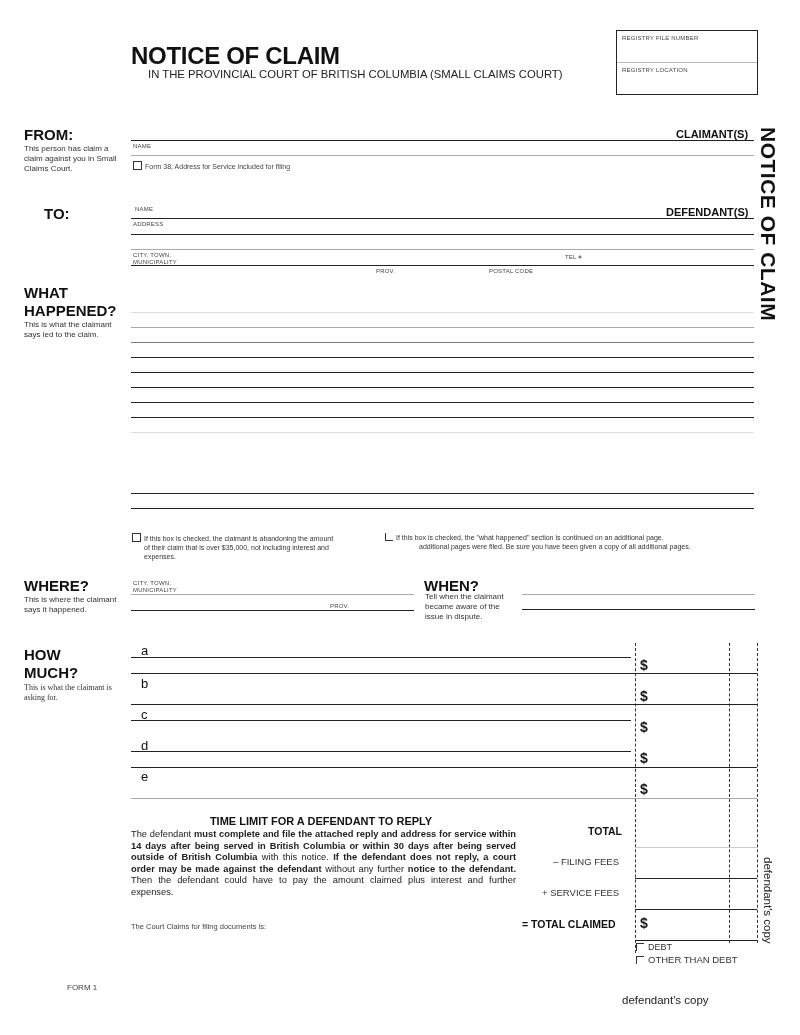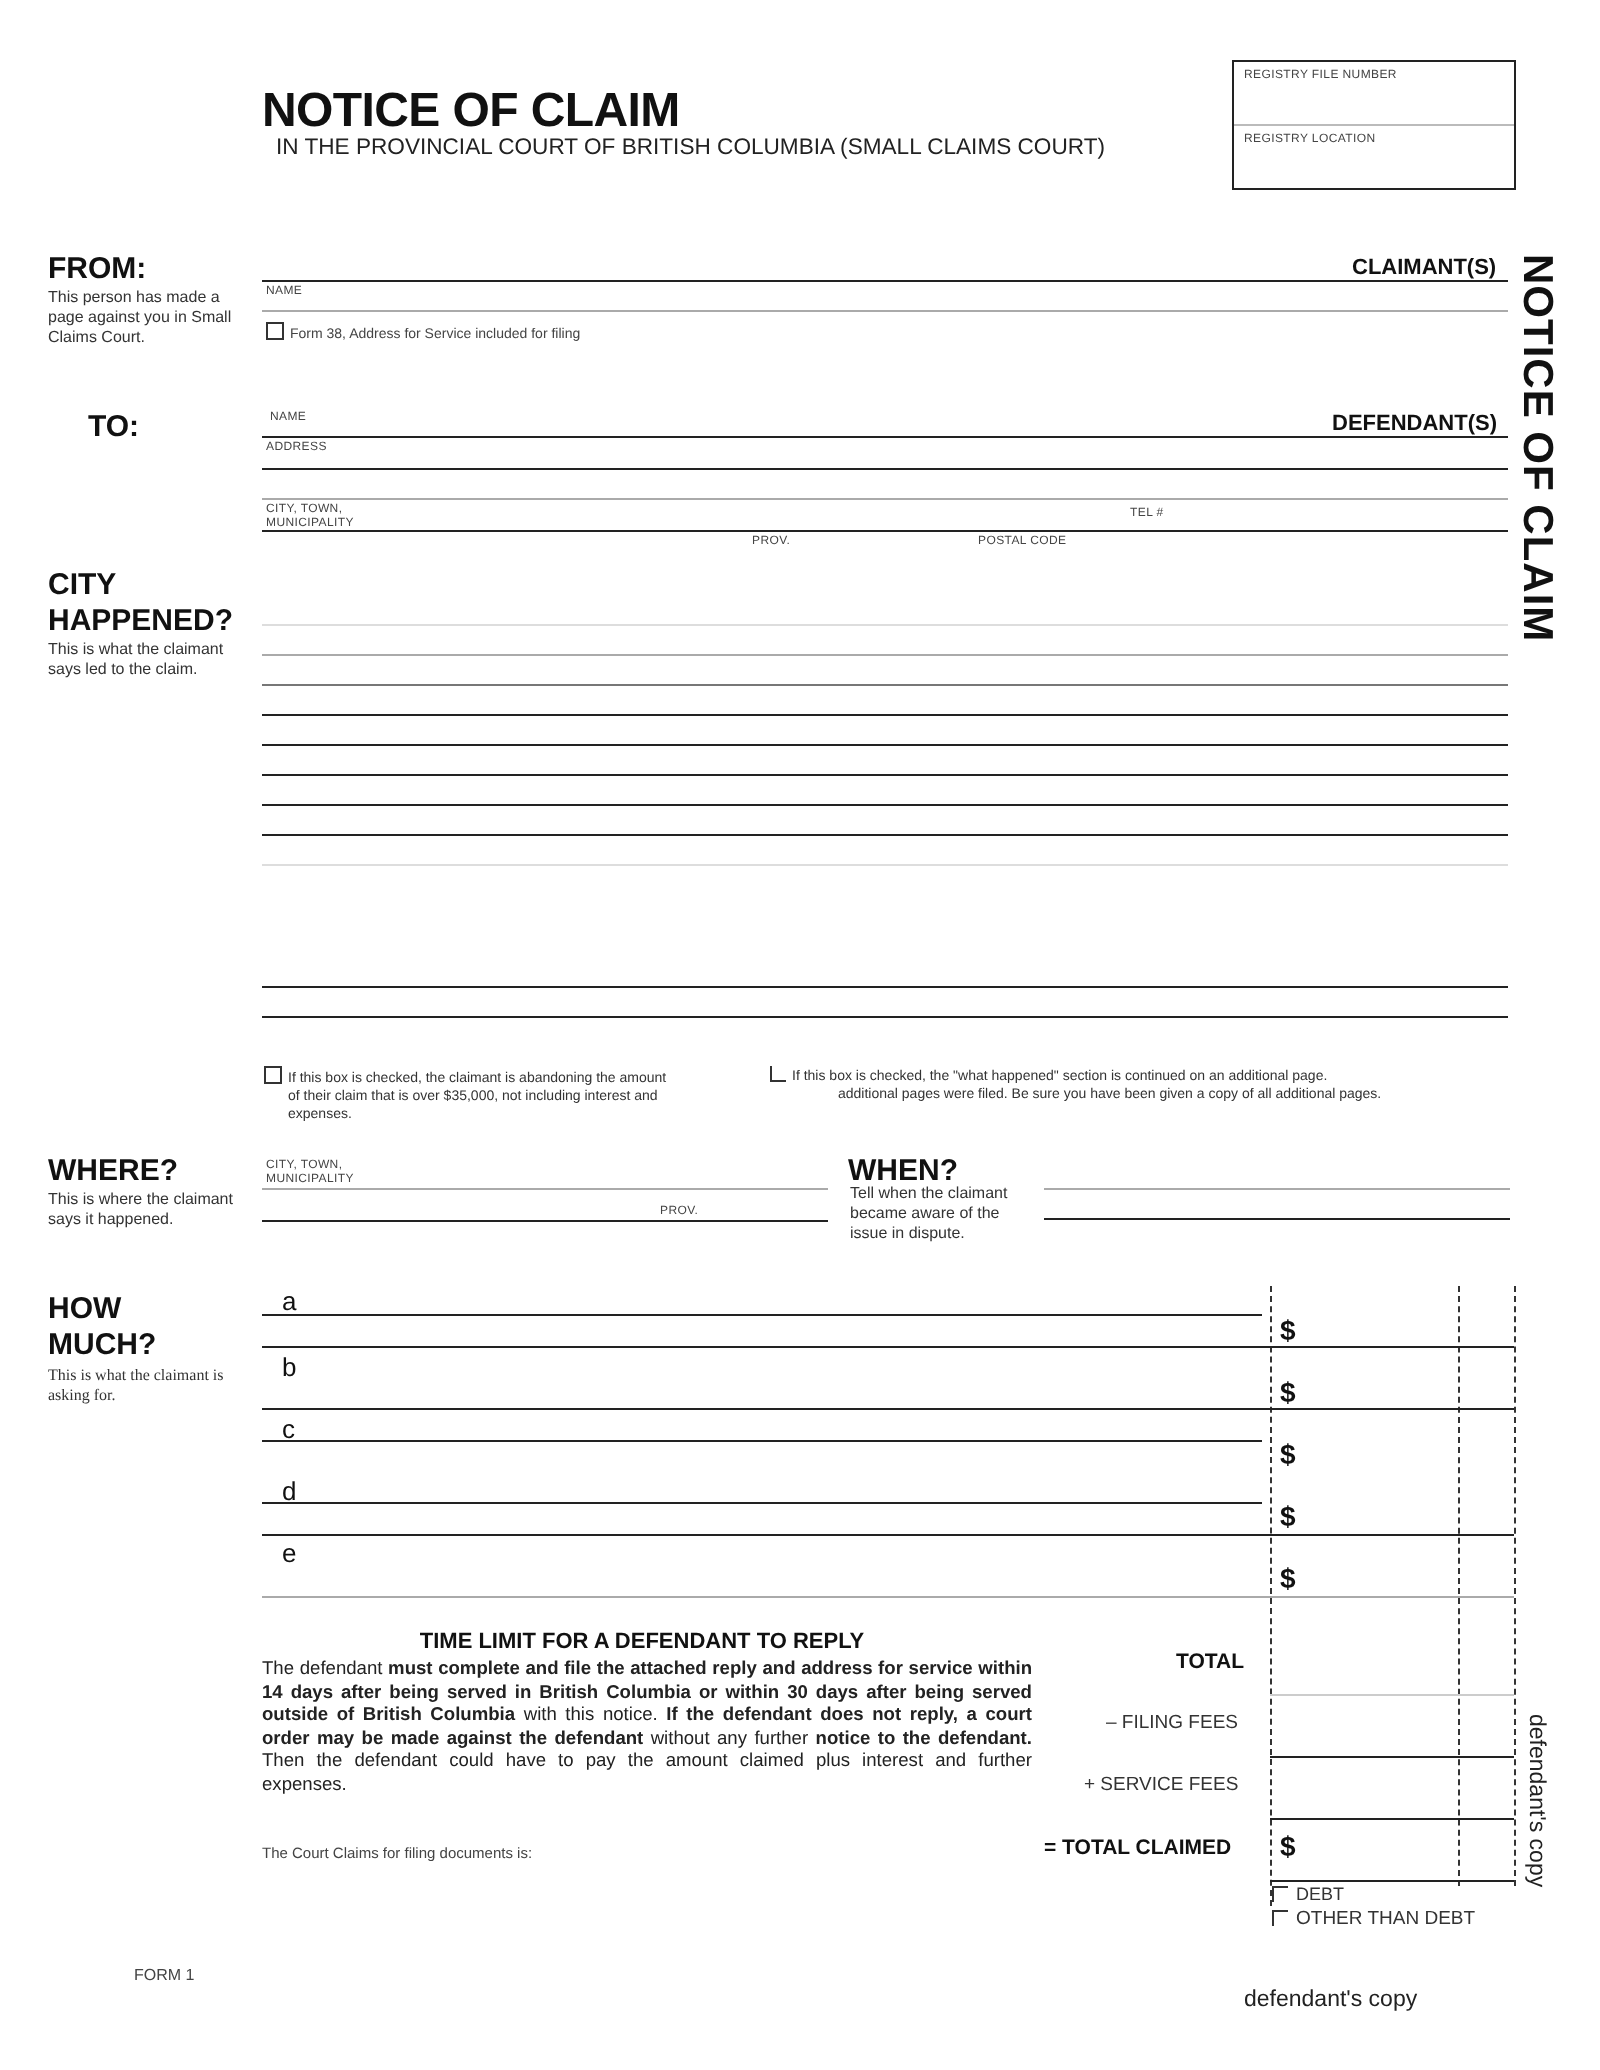--- a/index.html
+++ b/index.html
@@ -18,34 +18,34 @@
   .cb-open { display: inline-block; width: 7px; height: 7px; border-left: 1px solid #333; border-top: 1px solid #333; vertical-align: -1px; margin-right: 4px; }
   .input-area { position: absolute; background: transparent; border: none; outline: none; }
   .dollar { font-weight: bold; font-size: 14px; }
   .item-letter { font-size: 13px; }
   b.strong { font-weight: bold; }
 </style>
 </head>
 <body>
 
 <div class="abs" style="left:131px; top:42px; font-size:24px; font-weight:bold; letter-spacing:-0.3px;">NOTICE OF CLAIM</div>
-<div class="abs" style="left:138px; top:68px; font-size:11.3px; color:#222;">IN THE PROVINCIAL COURT OF BRITISH COLUMBIA (SMALL CLAIMS COURT)</div>
+<div class="abs" style="left:148px; top:68px; font-size:11.3px; color:#222;">IN THE PROVINCIAL COURT OF BRITISH COLUMBIA (SMALL CLAIMS COURT)</div>
 
 <div class="abs" style="left:616px; top:30px; width:140px; height:63px; border:1.3px solid #222;">
   <div class="abs tiny" style="left:5px; top:4px;">REGISTRY FILE NUMBER</div>
   <input class="input-area" style="left: 4px; top: 12px; width: 130px; height: 16px;">
   <div class="abs" style="left:0; top:31px; width:140px; border-top:1px solid #bbb;"></div>
   <div class="abs tiny" style="left:5px; top:36px;">REGISTRY LOCATION</div>
   <input class="input-area" style="left: 4px; top: 44px; width: 130px; height: 16px;">
 </div>
 
 <div class="abs" style="left:757px; top:127px; writing-mode:vertical-rl; font-size:21px; font-weight:bold; letter-spacing:0.5px; line-height:22px;">NOTICE OF CLAIM</div>
 
 <div class="abs section-title" style="left:24px; top:126px;text-align:center;">FROM:</div>
-<div class="abs desc" style="left:24px; top:144px; width:96px;">This person has made a page against you in Small Claims Court.</div>
+<div class="abs desc" style="left:24px; top:144px; width:96px;">This person has claim a claim against you in Small Claims Court.</div>
 <div class="abs" style="left:676px; top:128px; font-size:11px; font-weight:bold;">CLAIMANT(S)</div>
 <div class="line" style="left:131px; top:140px; width:623px;"></div>
 <div class="abs tiny" style="left:133px; top:143px;">NAME</div>
 <input class="input-area" style="left: 170px; top: 142px; width: 580px; height: 14px;">
 <div class="line light" style="left:131px; top:155px; width:623px;"></div>
 <div class="abs small" style="left:133px; top:161px; font-size:7px; color:#444;">
   <span class="cb"></span><span>Form 38, Address for Service included for filing</span>
 </div>
 
 <div class="abs section-title" style="left:24px; top:205px;margin-left:20px;">TO:</div>
@@ -63,21 +63,21 @@
   <div>MUNICIPALITY</div>
 </div>
 <input class="input-area" style="left: 185px; top: 251px; width: 370px; height: 13px;">
 <div class="abs tiny" style="left:565px; top:254px;">TEL #</div>
 <input class="input-area" style="left: 590px; top: 251px; width: 160px; height: 13px;">
 <div class="line" style="left:131px; top:265px; width:623px;"></div>
 <div class="abs tiny" style="left:376px; top:268px;">PROV.</div>
 <div class="abs tiny" style="left:489px; top:268px;">POSTAL CODE</div>
 
 <div class="abs section-title" style="left:24px; top:284px;">
-  <div>CITY</div>
+  <div>WHAT</div>
   <div>HAPPENED?</div>
 </div>
 <div class="abs desc" style="left:24px; top:320px; width:100px;">This is what the claimant says led to the claim.</div>
 
 <textarea class="input-area" style="left: 131px; top: 300px; width: 620px; height: 210px; resize: none;"></textarea>
 <div class="line faint" style="left:131px; top:312px; width:623px;"></div>
 <div class="line light" style="left:131px; top:327px; width:623px;"></div>
 <div class="line light" style="left:131px; top:342px; width:623px; border-top-color:#777;"></div>
 <div class="line" style="left:131px; top:357px; width:623px;"></div>
 <div class="line" style="left:131px; top:372px; width:623px;"></div>

